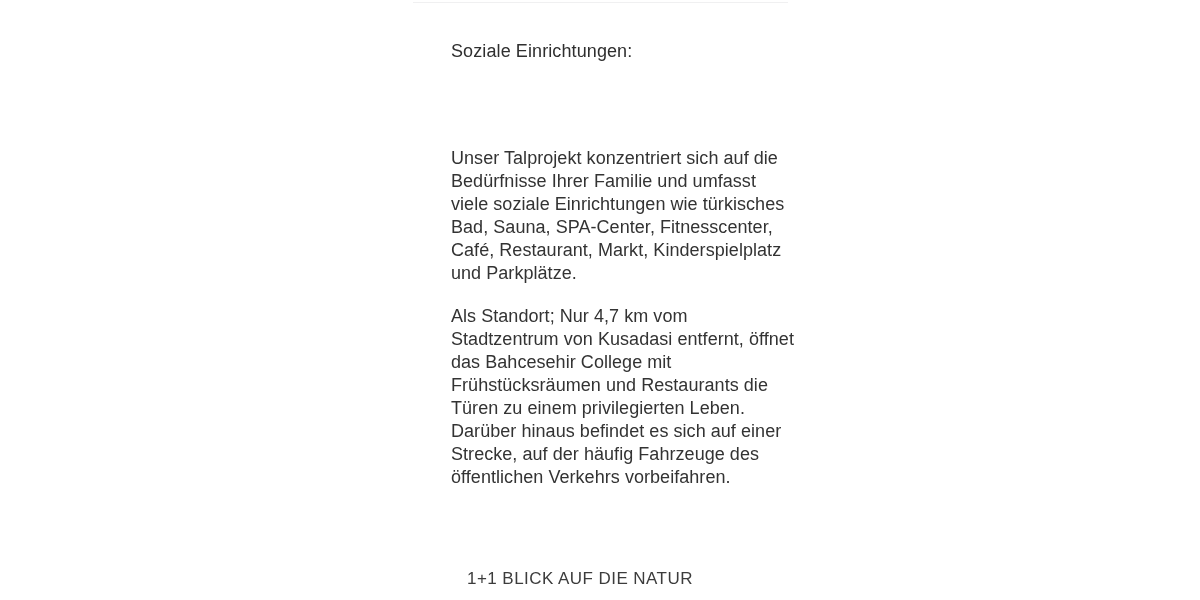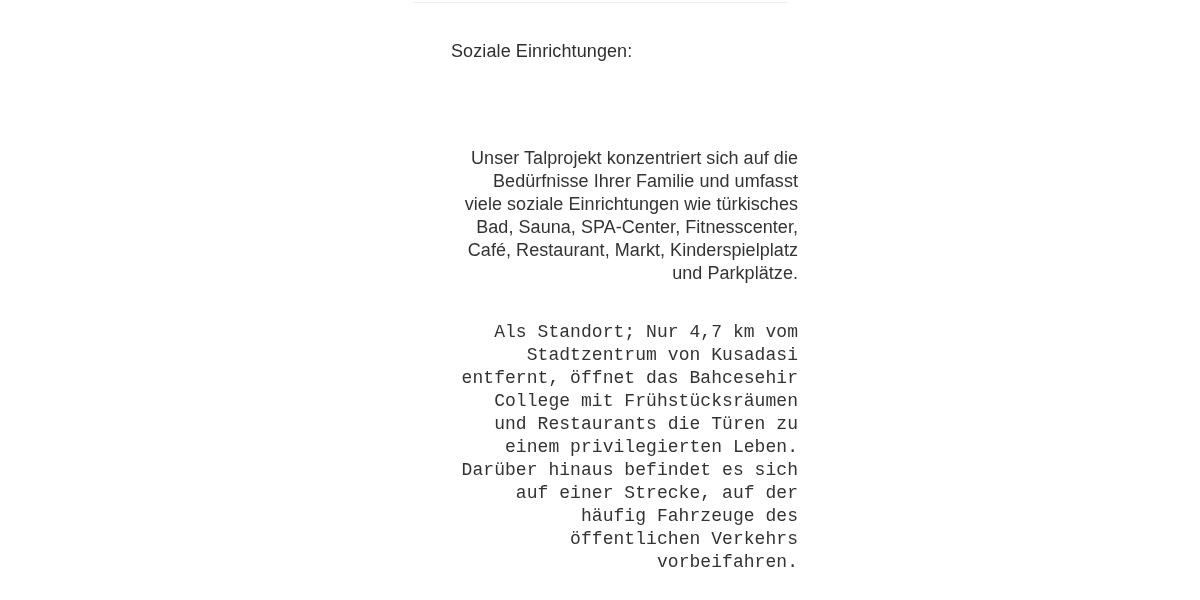--- a/index.html
+++ b/index.html
@@ -49,26 +49,24 @@
     margin-top: 84px;
   }
 
   .body-paragraph {
     margin: 0;
     font-size: 18px;
     font-weight: 400;
     line-height: 23px;
     color: #333333;
     letter-spacing: 0.05px;
-    text-align: right;
   }
 
   .body-paragraph + .body-paragraph {
-    margin-top: 36px;
-    font-family: Liberation Mono, monospace;
+    margin-top: 20px;
   }
 
   .closing-heading {
     margin: 16px;
     margin-top: 78px;
     font-size: 17px;
     font-weight: 400;
     line-height: 23px;
     color: #3c3c3c;
     letter-spacing: 0.45px;

